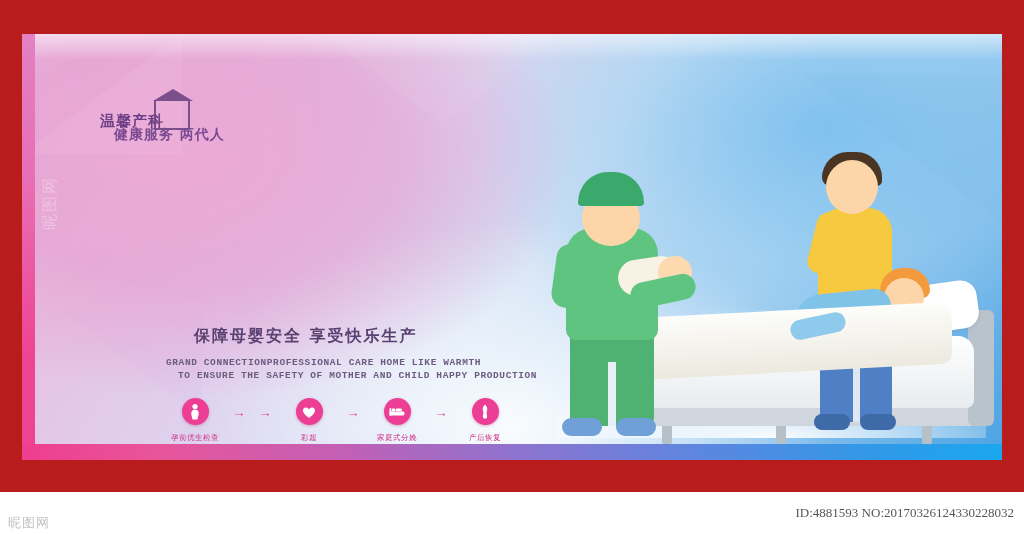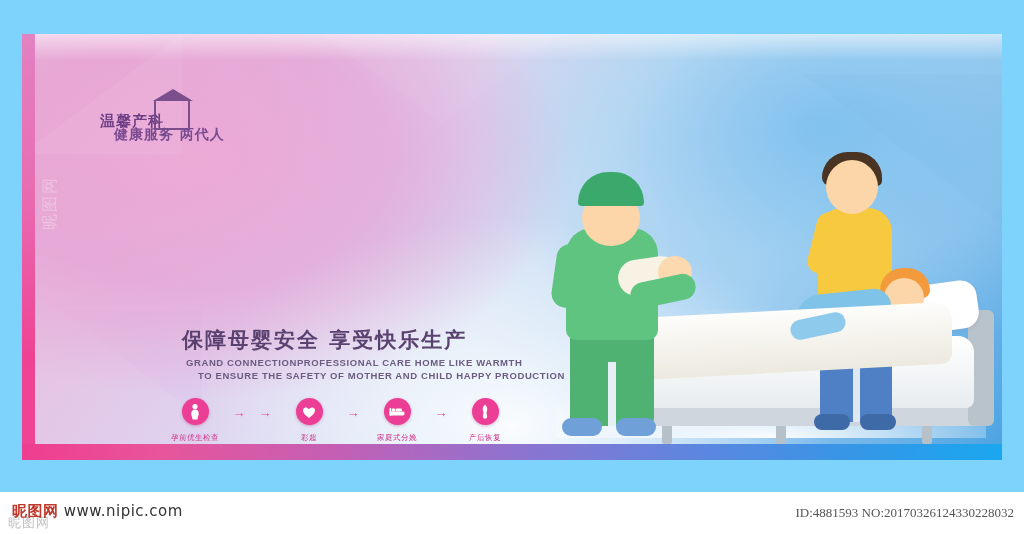--- a/index.html
+++ b/index.html
@@ -15,21 +15,21 @@
     position: relative;
   }
 
   
   #poster-frame {
     position: absolute;
     left: 0;
     top: 0;
     width: 1024px;
     height: 492px;
-    background: #7dd3fc;
+    background: #b91c1c;
   }
 
   
   #poster {
     position: absolute;
     left: 22px;
     top: 34px;
     width: 980px;
     height: 426px;
     overflow: hidden;
@@ -154,32 +154,32 @@
     font-weight: bold;
     letter-spacing: 3px;
     color: #e0338a;
     -webkit-text-stroke: 4px #ffffff;
     paint-order: stroke fill;
   }
 
   
   #slogan-cn {
     position: absolute;
-    left: 160px;
+    left: 172px;
     top: 292px;
     font-family: "DejaVu Sans", sans-serif;
-    font-size: 21px;
+    font-size: 16px;
     font-weight: bold;
     color: #5a4270;
     letter-spacing: 2px;
   }
   #slogan-en1, #slogan-en2 {
     position: absolute;
-    left: 164px;
-    font-family: Liberation Sans, sans-serif;
+    left: 144px;
+    font-family: Liberation Mono, monospace;
     font-size: 9.5px;
     font-weight: bold;
     letter-spacing: 0.6px;
     color: #6b5c80;
   }
   #slogan-en1 { top: 323px; }
   #slogan-en2 { top: 336px; margin-left: 12px; }
 
   
   #steps {
@@ -521,19 +521,15 @@
       <div class="ill" id="doc-arm1"></div>
       <div class="ill" id="doc-head"></div>
       <div class="ill" id="doc-cap"></div>
     </div>
 
     <div id="watermark-center">昵图网</div>
   </div>
 </div>
 
 <div id="footer">
-  <div id="brand">
-    <span class="mark">昵图网</span>
-    <span>www.nipic.com</span>
-  </div>
   <div id="footer-id">ID:4881593 NO:20170326124330228032</div>
 </div>
 <div id="watermark">昵图网</div>
 
 </body></html>

